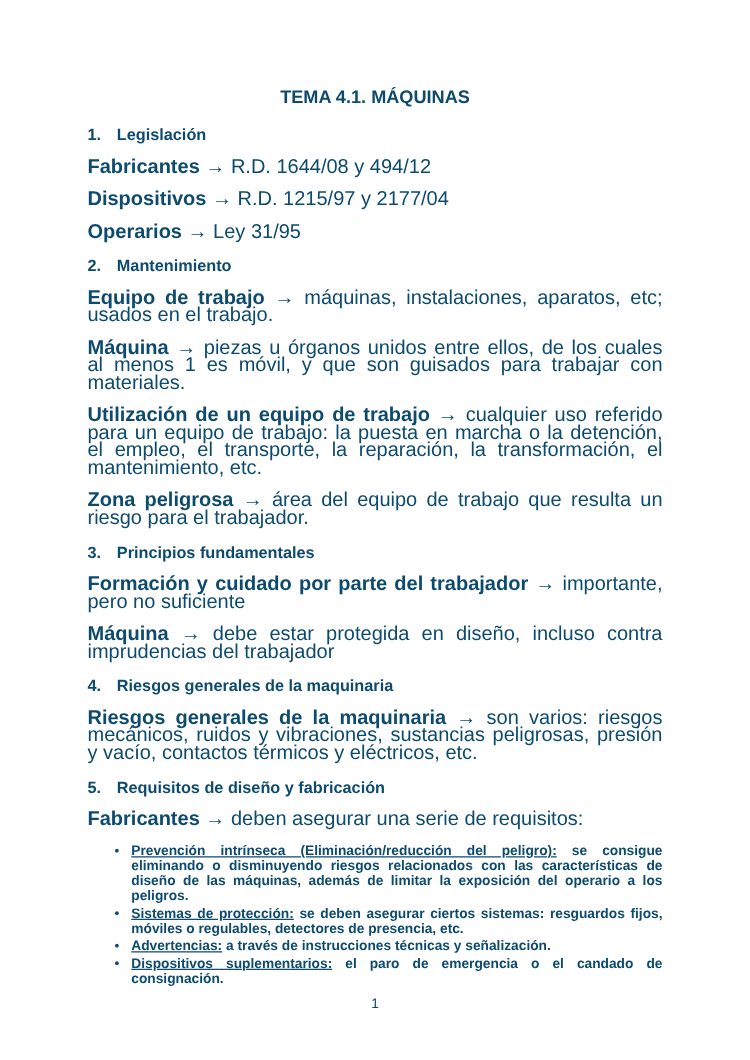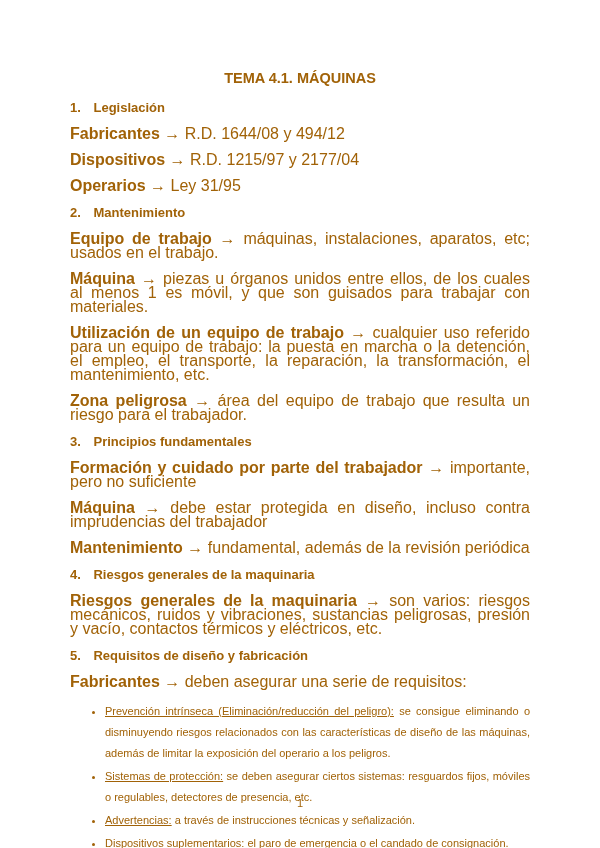--- a/index.html
+++ b/index.html
@@ -7,21 +7,21 @@
     padding: 0;
     background: #ffffff;
   }
   .page {
     position: relative;
     width: 600px;
     height: 848px;
     box-sizing: border-box;
     padding: 70px 70px 0 70px;
     background: #ffffff;
-    color: #a16207;
+    color: #0c4a6e;
     font-family: "Liberation Sans", "DejaVu Sans", sans-serif;
     overflow: hidden;
   }
   .doc-title {
     margin: 0 0 14px 0;
     font-size: 14.5px;
     line-height: 16px;
     font-weight: bold;
     text-align: center;
   }
@@ -41,22 +41,23 @@
   }
   .term { font-weight: bold; }
   .bullet-list {
     margin: 0 0 12px 0;
     padding: 0 0 0 35px;
     list-style: disc;
   }
   .bullet-item {
     margin: 0 0 2px 0;
     font-size: 11px;
-    line-height: 21px;
+    line-height: 12px;
     text-align: justify;
+    font-weight: bold;
   }
   .u { text-decoration: underline; }
   .page-number {
     position: absolute;
     left: 0;
     right: 0;
     bottom: 38px;
     text-align: center;
     font-size: 11px;
     line-height: 13px;
@@ -117,24 +118,20 @@
       <span class="h-label">Principios fundamentales</span>
     </h2>
     <p class="para">
       <span class="term">Formación y cuidado por parte del trabajador</span>
       <span>→ importante, pero no suficiente</span>
     </p>
     <p class="para">
       <span class="term">Máquina</span>
       <span>→ debe estar protegida en diseño, incluso contra imprudencias del trabajador</span>
     </p>
-    <p class="para">
-      <span class="term">Mantenimiento</span>
-      <span>→ fundamental, además de la revisión periódica</span>
-    </p>
   </div>
 
   <div class="section">
     <h2 class="heading">
       <span class="h-num">4.</span>
       <span class="h-label">Riesgos generales de la maquinaria</span>
     </h2>
     <p class="para">
       <span class="term">Riesgos generales de la maquinaria</span>
       <span>→ son varios: riesgos mecánicos, ruidos y vibraciones, sustancias peligrosas, presión y vacío, contactos térmicos y eléctricos, etc.</span>

